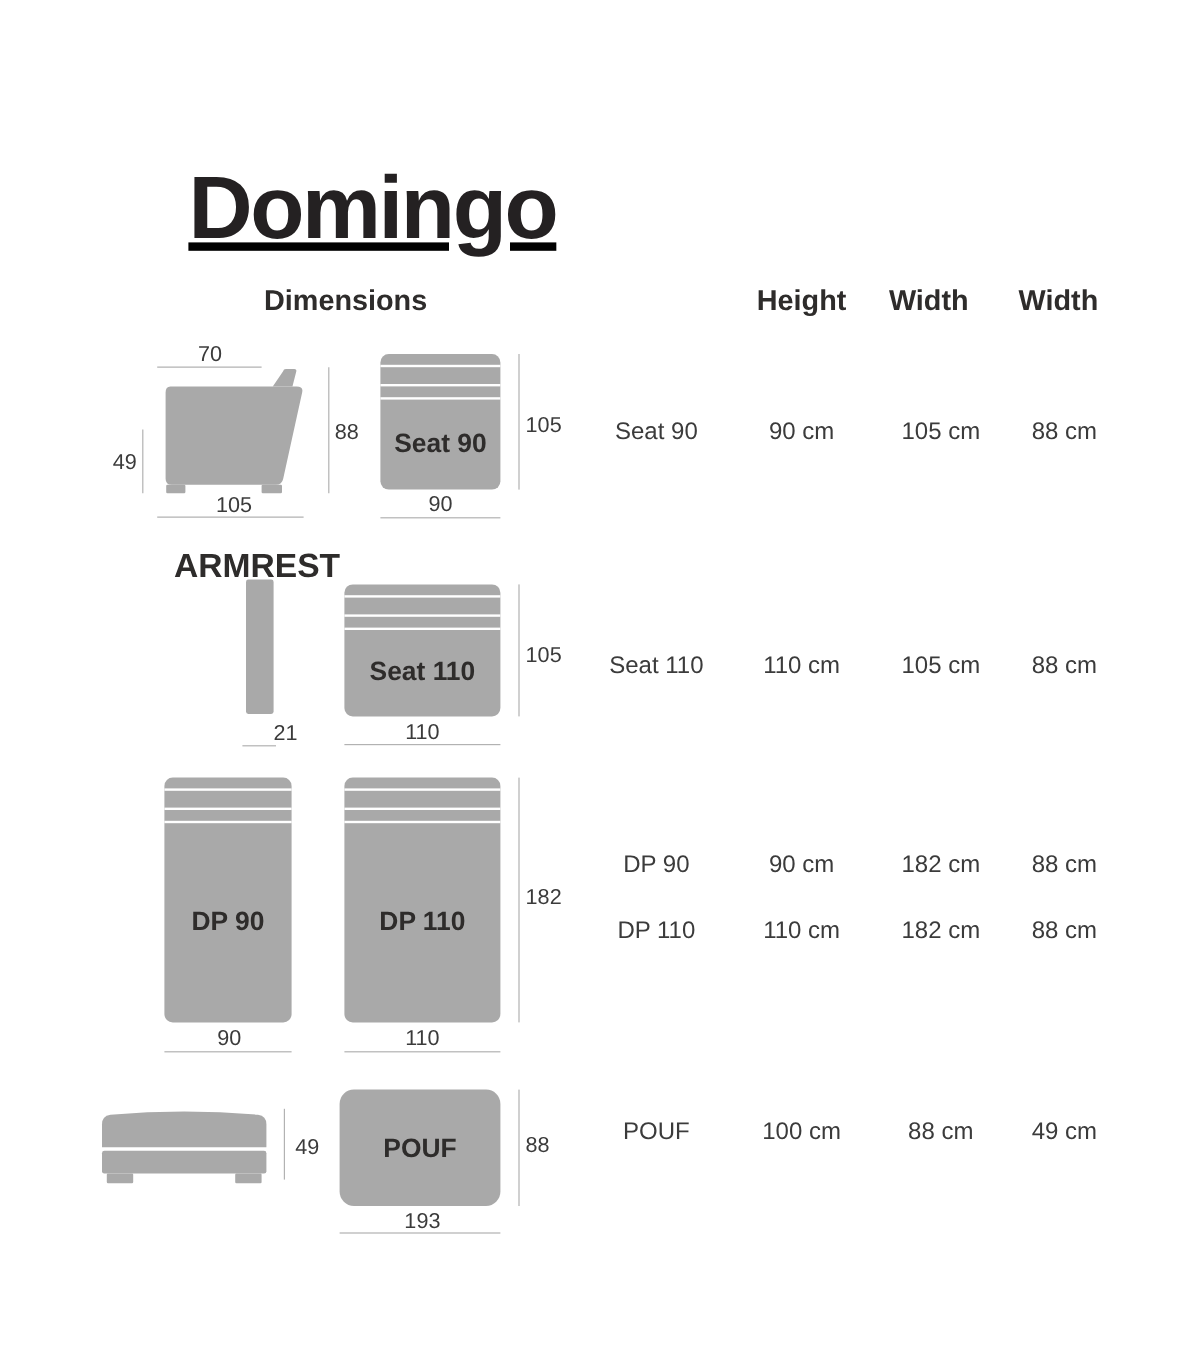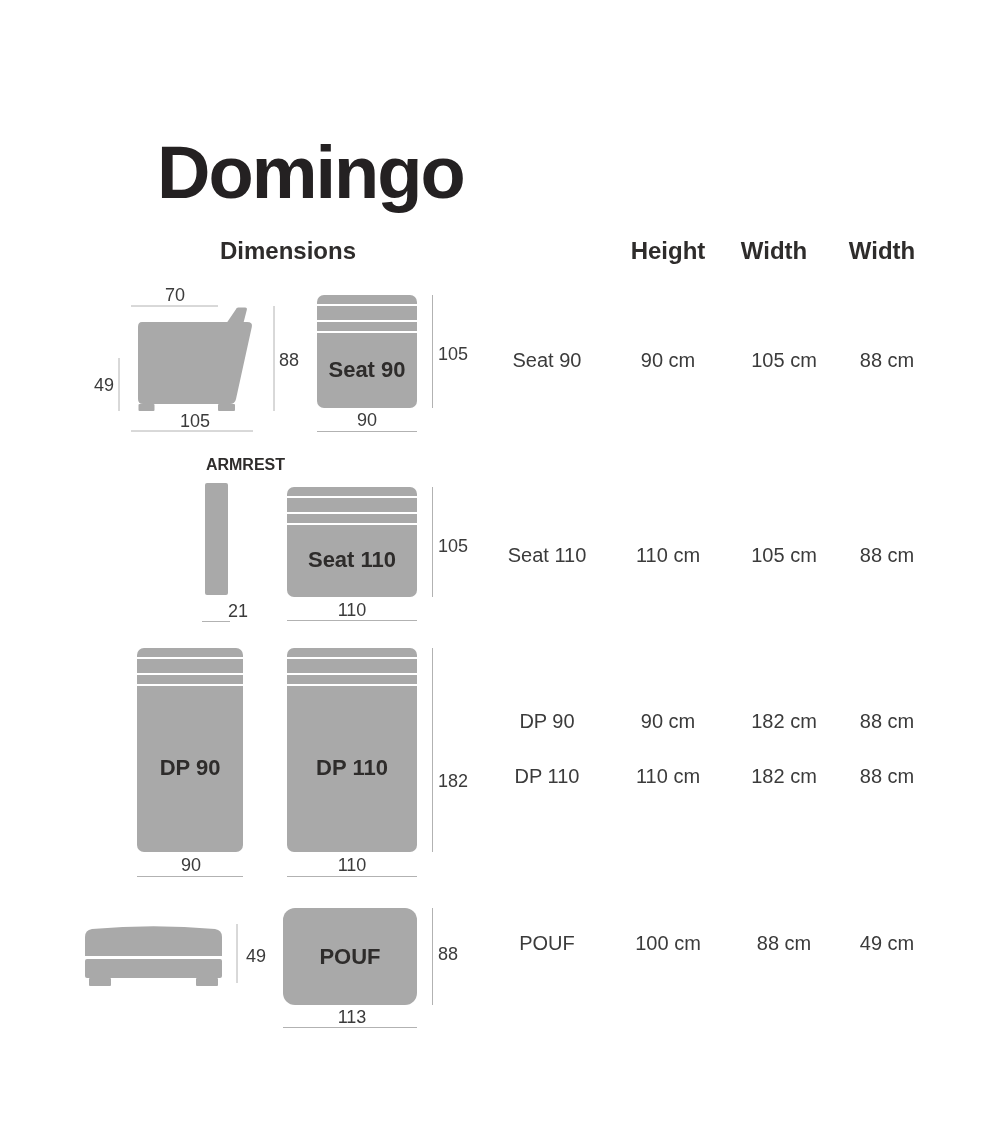--- a/index.html
+++ b/index.html
@@ -9,38 +9,38 @@
     --label-text:#2e2c2b;
     --title-text:#242122;
     --bg:#ffffff;
   }
   html,body{margin:0;padding:0;background:var(--bg);}
   .canvas{
     position:relative;width:1000px;height:1125px;background:var(--bg);
     font-family:"Liberation Sans", sans-serif;overflow:hidden;
   }
   
-  .title-row{position:absolute;left:157px;top:136px;display:flex;align-items:baseline;gap:22px;white-space:nowrap;}
+  .title-row{position:absolute;left:157px;top:136px;display:flex;align-items:baseline;gap:22px;white-space:nowrap;text-decoration:underline;}
   .brand{font-size:74px;font-weight:700;letter-spacing:-2px;color:var(--title-text);line-height:1;}
   .subtitle{font-family:"Liberation Serif", serif;font-style:italic;font-size:58px;color:var(--title-text);line-height:1;}
   
   .thead{position:absolute;font-size:24px;font-weight:700;color:var(--label-text);text-align:center;}
   .tcell{position:absolute;font-size:20px;color:var(--dim-text);text-align:center;white-space:nowrap;}
   
   .module{position:absolute;background:var(--module-fill);border-radius:7px;}
   .module .seam{position:absolute;left:0;right:0;height:2px;background:var(--bg);}
   .seam.s1{top:9px}.seam.s2{top:25px}.seam.s3{top:36px}
   .module .body-label{position:absolute;left:0;right:0;top:36px;bottom:0;display:flex;align-items:center;justify-content:center;
     font-size:22px;font-weight:700;color:var(--label-text);white-space:nowrap;}
   .module.no-seams .body-label{top:0;}
   .hline{position:absolute;height:1px;background:var(--dim-line);}
   .vline{position:absolute;width:1px;background:var(--dim-line);}
   .dim{position:absolute;font-size:18px;color:var(--dim-text);white-space:nowrap;}
   .dim.center{text-align:center;}
-  .armrest-label{position:absolute;font-size:16px;font-weight:700;color:var(--label-text);text-align:right;}
+  .armrest-label{position:absolute;font-size:28px;font-weight:700;color:var(--label-text);text-align:left;}
   svg{position:absolute;overflow:visible;}
   svg text{font-family:"Liberation Sans", sans-serif;font-size:18px;fill:var(--dim-text);}
 </style>
 </head>
 <body>
 
 <div class="canvas">
 
   <div class="title-row">
     <span class="brand">Domingo</span>
@@ -104,37 +104,37 @@
 
   <div class="module" style="left:287px;top:648px;width:130px;height:204px;">
     <div class="seam s1"></div>
     <div class="seam s2"></div>
     <div class="seam s3"></div>
     <div class="body-label">DP 110</div>
   </div>
   <div class="dim center" style="left:319px;top:855px;width:66px;">110</div>
   <div class="hline" style="left:287px;top:876px;width:130px;"></div>
   <div class="vline" style="left:432px;top:648px;height:204px;"></div>
-  <div class="dim" style="left:438px;top:771px;">182</div>
+  <div class="dim" style="left:438px;top:737px;">182</div>
 
   <svg style="left:83px;top:920px;" width="195" height="72" viewBox="0 0 195 72">
     <path fill="var(--module-fill)" d="M 2 36 V 17 Q 2 10 9 9 Q 70.5 3.5 132 9 Q 139 10 139 17 V 36 Z"></path>
     <rect x="2" y="39" width="137" height="19" rx="2" fill="var(--module-fill)"></rect>
     <rect x="6" y="58" width="22" height="8" rx="1" fill="var(--module-fill)"></rect>
     <rect x="113" y="58" width="22" height="8" rx="1" fill="var(--module-fill)"></rect>
     <line x1="154" y1="4" x2="154" y2="63" stroke="var(--dim-line)" stroke-width="1"></line>
     <text x="173" y="42" text-anchor="middle">49</text>
   </svg>
 
   <div class="module no-seams" style="left:283px;top:908px;width:134px;height:97px;border-radius:12px;">
     <div class="body-label">POUF</div>
   </div>
   <div class="vline" style="left:432px;top:908px;height:97px;"></div>
   <div class="dim" style="left:438px;top:944px;">88</div>
-  <div class="dim center" style="left:319px;top:1007px;width:66px;">113</div>
+  <div class="dim center" style="left:319px;top:1007px;width:66px;">193</div>
   <div class="hline" style="left:283px;top:1027px;width:134px;"></div>
 
   <div>
     <div class="tcell" style="left:487px;top:349px;width:120px;">Seat 90</div>
     <div class="tcell" style="left:608px;top:349px;width:120px;">90 cm</div>
     <div class="tcell" style="left:724px;top:349px;width:120px;">105 cm</div>
     <div class="tcell" style="left:827px;top:349px;width:120px;">88 cm</div>
   </div>
   <div>
     <div class="tcell" style="left:487px;top:544px;width:120px;">Seat 110</div>

